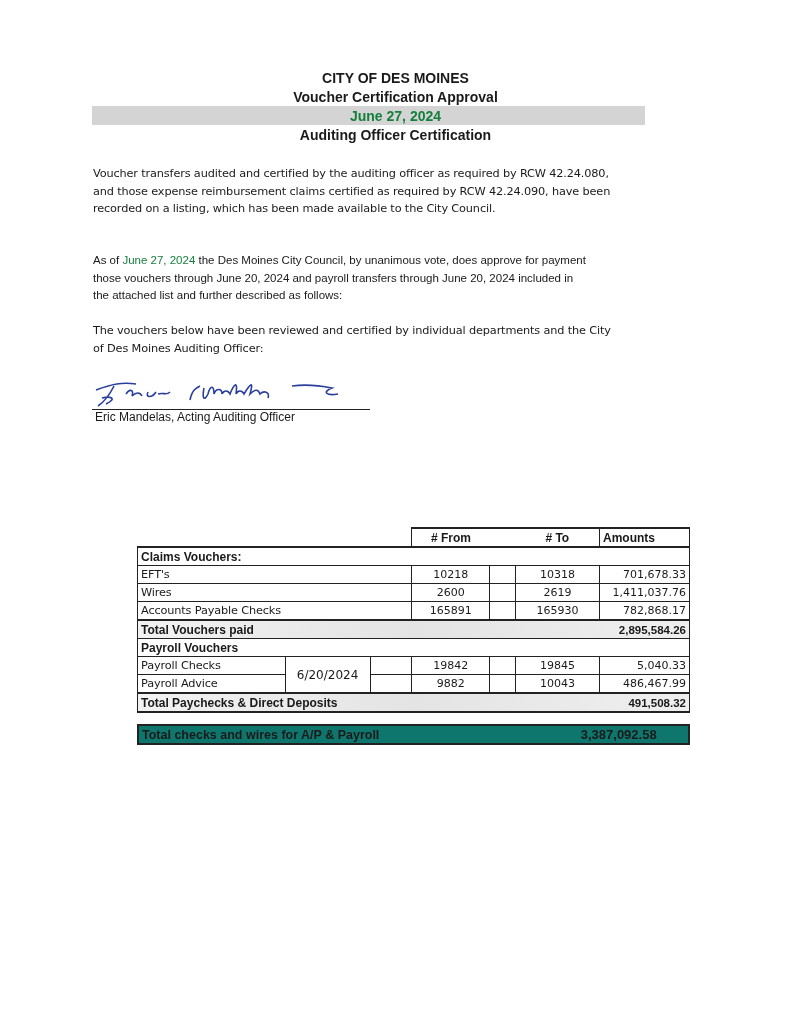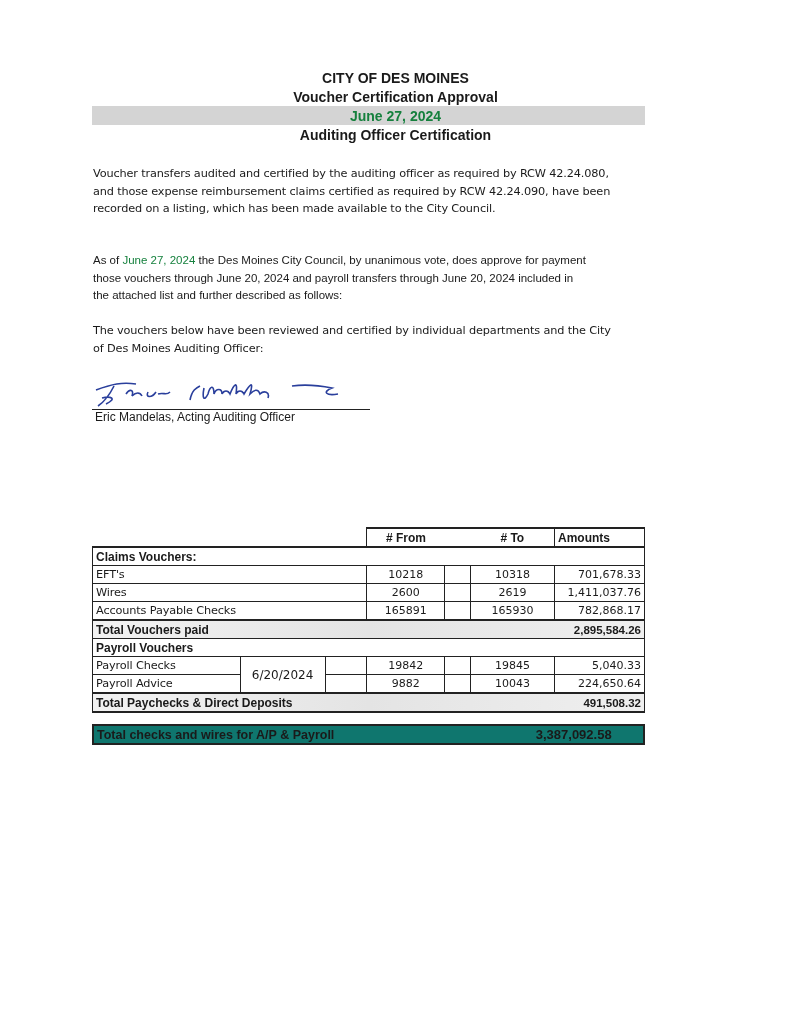--- a/index.html
+++ b/index.html
@@ -5,21 +5,21 @@
   html,body{margin:0;padding:0;background:#fff;}
   body{width:791px;height:1024px;position:relative;overflow:hidden;font-family:"Liberation Sans",sans-serif;color:#1a1a1a;}
   .hdr{position:absolute;left:0;width:791px;text-align:center;font-weight:bold;font-size:14px;}
   .datebar{position:absolute;left:92px;top:106px;width:553px;height:19px;background:#d4d4d4;}
   .para{position:absolute;left:93px;width:560px;font-size:12px;line-height:17.5px;}
   .cal{font-family:"DejaVu Sans",sans-serif;font-size:11.3px;letter-spacing:-0.15px;}
   .red{color:#15803d;}
   .sig{position:absolute;left:92px;top:376px;width:280px;height:34px;}
   .sigline{position:absolute;left:92px;top:409px;width:278px;border-top:1px solid #222;}
   .signame{position:absolute;left:95px;top:410px;font-size:12px;}
-  table{position:absolute;border-collapse:collapse;font-size:12px;}
+  table{position:absolute;border-collapse:collapse;font-size:12px;margin-left:45px;}
   td{border:1px solid #222;height:17px;padding:0 3px;}
   .b{font-weight:bold;}
   .num{text-align:center;font-family:"DejaVu Sans",sans-serif;font-size:11px;}
   .amt{text-align:right;font-family:"DejaVu Sans",sans-serif;font-size:11px;}
   .shade{background:linear-gradient(90deg,#f2f2f2,#e4e4e4,#efefef);}
   .noB{border:none;}
   .thk{border-top:2px solid #222;}
 </style>
 </head>
 <body>
@@ -104,21 +104,21 @@
         <td></td>
     <td class="num">19845</td>
     <td class="amt">5,040.33</td>
   </tr>
   <tr>
     <td class="cal">Payroll Advice</td>
     <td></td>
     <td class="num">9882</td>
         <td></td>
     <td class="num">10043</td>
-    <td class="amt">224,650.64</td>
+    <td class="amt">486,467.99</td>
   </tr>
   <tr class="shade">
     <td colspan="6" class="b thk" style="border-right:none;border-bottom:2px solid #222;">Total Paychecks &amp; Direct Deposits</td>
     <td class="b thk" style="text-align:right;border-left:none;border-bottom:2px solid #222;font-size:11.5px;">491,508.32</td>
   </tr>
 </tbody>
   </table>
 
 <table style="left:92px;top:724px;width:553px;">
   <tbody>

